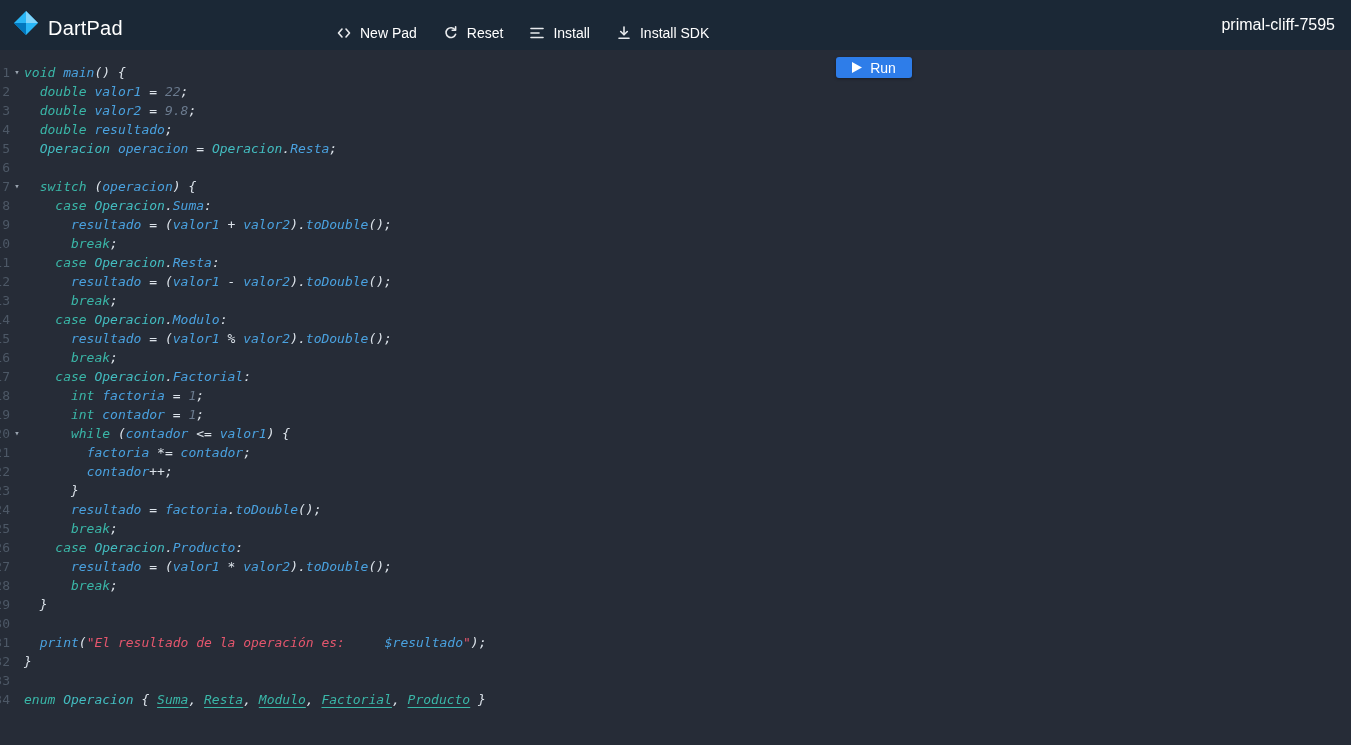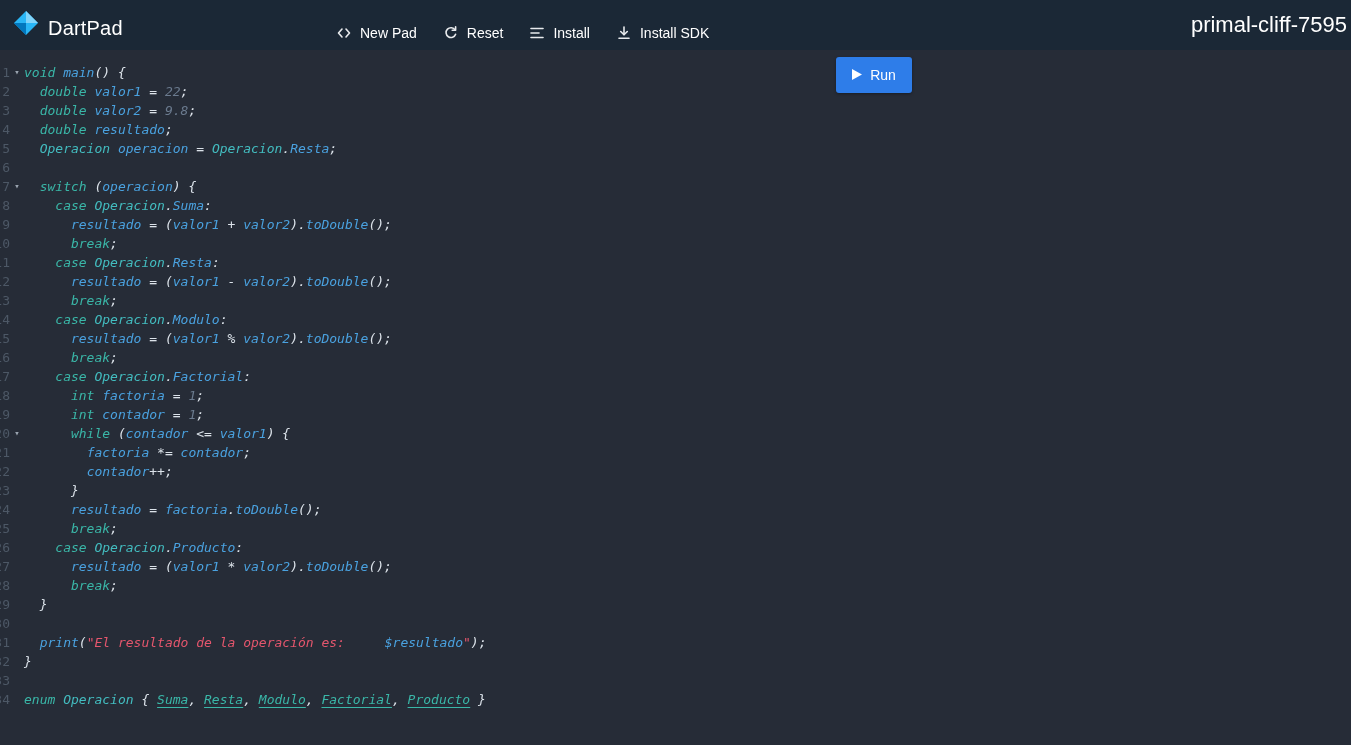--- a/index.html
+++ b/index.html
@@ -15,21 +15,21 @@
   .header {
     position: absolute; top: 0; left: 0; width: 100%; height: 50px;
     background: var(--c-header_bg, #1b2836);
     display: flex; align-items: center; color: #fff;
   }
   .brand { display: flex; align-items: flex-end; gap: 9px; padding-left: 13px; }
   .brand-name { font-size: 20px; letter-spacing: 0.2px; }
   .nav { position: absolute; left: 336px; top: 8px; height: 50px; display: flex; align-items: center; gap: 26px; }
   .nav-item { display: flex; align-items: center; gap: 8px; font-size: 14px; color: #fff; cursor: pointer; }
   .nav-item svg { display: block; }
-  .pad-title { margin-left: auto; padding-right: 4px; font-size: 22px; font-weight: 400; }
+  .pad-title { margin-left: auto; padding-right: 16px; font-size: 16px; font-weight: 400; }
 
   
   .editor { position: absolute; top: 50px; left: 0; width: 941px; height: 695px; background: var(--c-surface_bg, #262c37); }
   .code-area {
     position: absolute; top: 13px; left: 0;
     font-family: "DejaVu Sans Mono", monospace; font-size: 13px; line-height: 19px;
     white-space: pre;
   }
   .cl { display: flex; height: 19px; }
   .ln {
@@ -43,21 +43,21 @@
   .tk-kw { color: var(--c-keyword, #3ab7a8); }
   .tk-ty { color: var(--c-type, #43bdc0); }
   .tk-id { color: var(--c-identifier, #4aa2e0); }
   .tk-nu { color: var(--c-number, #6b7b8f); }
   .tk-pl { color: var(--c-plain, #dce3ea); }
   .tk-st { color: var(--c-string, #e5566d); }
   .tk-in { color: var(--c-interpolation, #4aa2e0); margin-left: 32px; }
   .tk-en { color: var(--c-enum_member, #3ab7a8); text-decoration: underline; text-underline-offset: 3px; }
 
   .run-btn {
-    position: absolute; top: 7px; right: 29px; width: 76px; height: 36px;
+    position: absolute; top: 7px; right: 29px; width: 76px; height: 21px;
     background: var(--c-accent, #2e7de9); border: none; border-radius: 3px;
     color: #fff; font-size: 14px; font-family: "Liberation Sans", sans-serif;
     display: flex; align-items: center; justify-content: center; gap: 8px;
     cursor: pointer; box-shadow: 0 1px 3px rgba(0,0,0,0.35); z-index: 5;
   }
 
   
   .panel {
     position: absolute; top: 50px; left: 941px; width: 410px; height: 695px;
     background: var(--c-surface_bg, #262c37);

